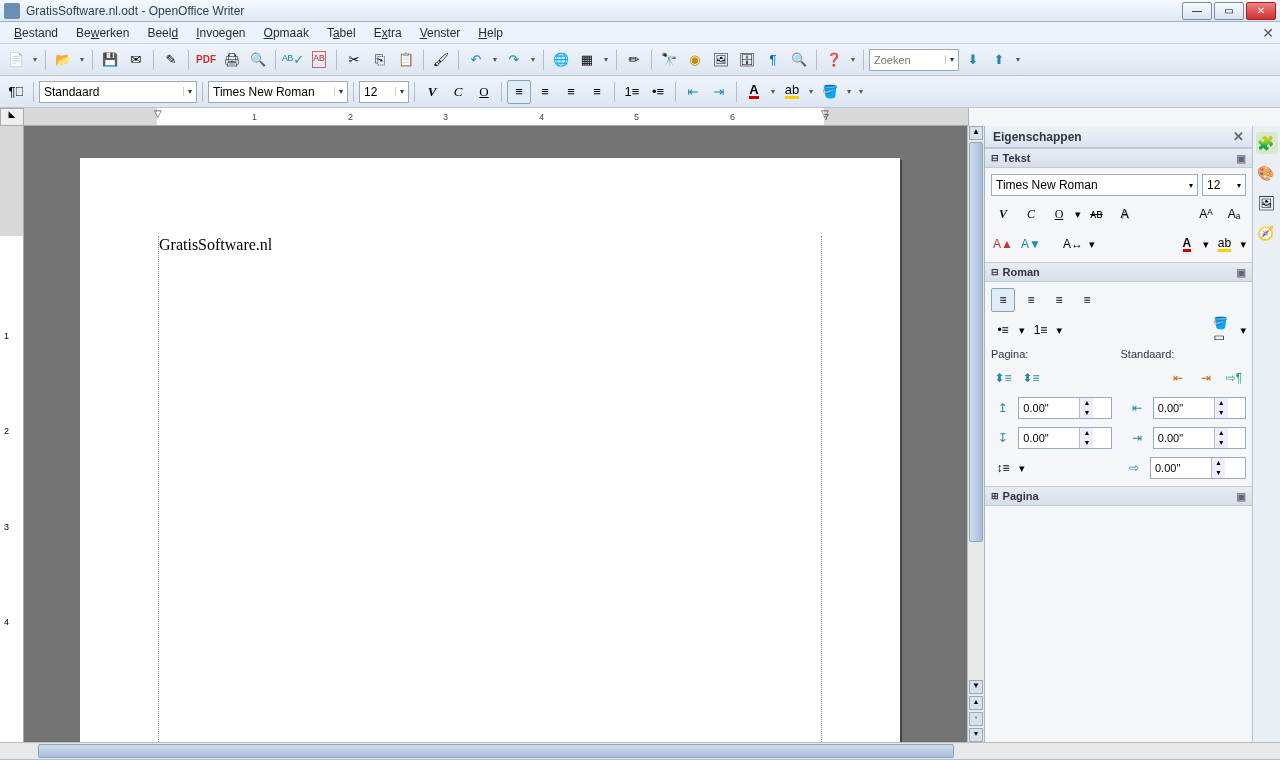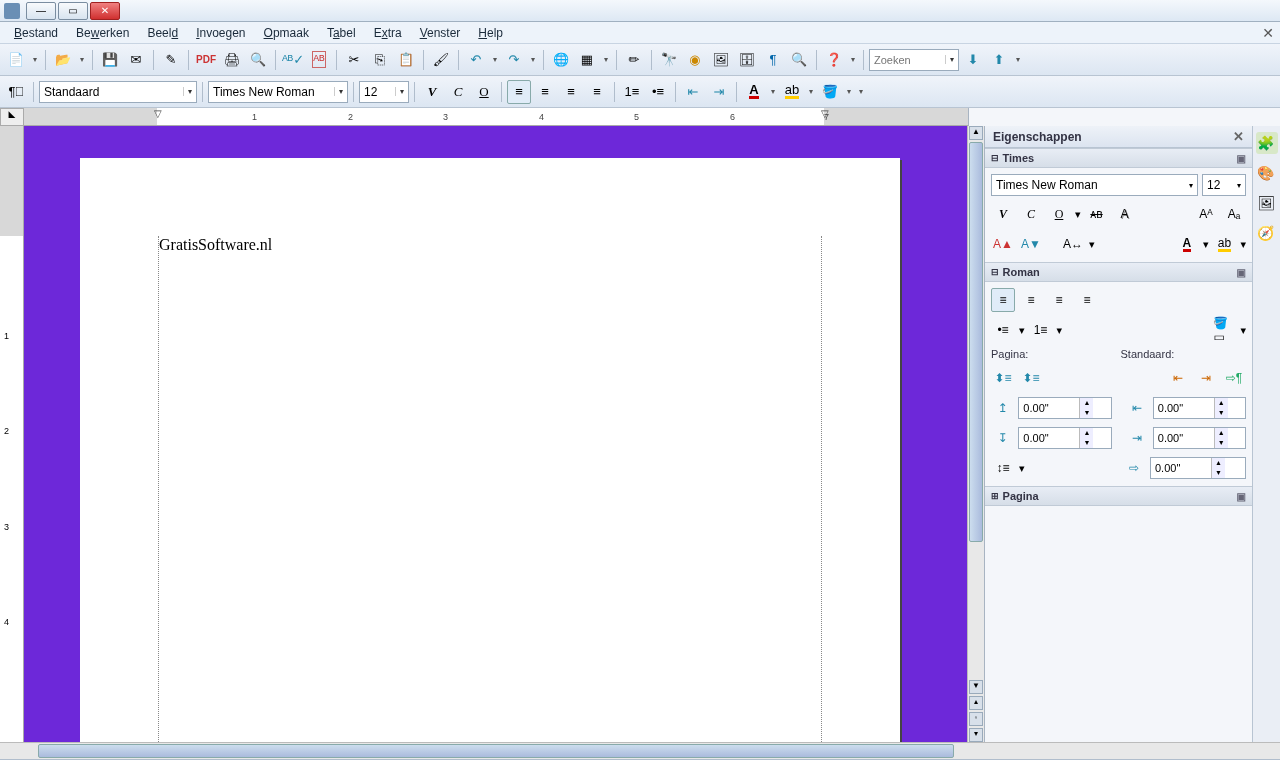--- a/index.html
+++ b/index.html
@@ -36,21 +36,21 @@
 
 
 .ruler-h { height: 18px; background: #fff; border-bottom: 1px solid #aaa; position: relative; margin-left: 24px; margin-right: 312px; font-size: 9px; color: #444; overflow: hidden; }
 .ruler-h .shade { position: absolute; top: 0; bottom: 0; background: #d8d8d8; }
 .ruler-h .tick { position: absolute; top: 4px; }
 
 
 .main-area { display: flex; height: calc(760px - 22px - 22px - 32px - 32px - 18px - 18px); }
 .ruler-v { width: 24px; background: #fff; border-right: 1px solid #aaa; position: relative; }
 .ruler-v .shade { position: absolute; left: 0; right: 0; background: #d8d8d8; }
-.doc-viewport { flex: 1; background: #6d28d9; overflow: hidden; position: relative; }
+.doc-viewport { flex: 1; background: #737373; overflow: hidden; position: relative; }
 .page { position: absolute; left: 56px; top: 32px; width: 820px; height: 1060px; background: #fff; box-shadow: 2px 2px 0 #444; }
 .page .margin-box { position: absolute; left: 78px; top: 78px; right: 78px; bottom: 78px; border: 1px dotted #888; border-top: none; }
 .page .doc-text { position: absolute; left: 79px; top: 78px; font-family: "Times New Roman", serif; font-size: 16px; color: #000; }
 .vscroll { width: 17px; background: #e8e8e8; border-left: 1px solid #bbb; position: relative; }
 .vscroll .thumb { position: absolute; left: 1px; right: 1px; top: 16px; height: 400px; background: linear-gradient(90deg,#cde,#abd); border: 1px solid #8aa; border-radius: 2px; }
 .vscroll .nav-btn { position: absolute; left: 1px; right: 1px; height: 14px; background: #d8e0ea; border: 1px solid #9ab; font-size: 8px; text-align: center; }
 
 
 .sidebar { width: 268px; background: #f4f6fa; border-left: 1px solid #a8b4c2; display: flex; flex-direction: column; }
 .sidebar-header { height: 22px; background: linear-gradient(#eef2f8,#dce4f0); border-bottom: 1px solid #b8c4d2; display: flex; align-items: center; padding: 0 8px; font-size: 12px; font-weight: bold; color: #334; }
@@ -88,20 +88,21 @@
 .italic { font-style: italic; font-family: Georgia, serif; }
 .under { text-decoration: underline; font-family: Georgia, serif; }
 .color-a { border-bottom: 3px solid #c00; line-height: 12px; font-weight: bold; }
 .color-hl { border-bottom: 3px solid #fc0; line-height: 12px; }
 </style>
 </head>
 <body>
 
 <div class="titlebar">
   <div class="doc-icon"></div>
+  <div class="title">GratisSoftware.nl.odt - OpenOffice Writer</div>
   <div class="win-btns">
     <div class="win-btn">—</div>
     <div class="win-btn">▭</div>
     <div class="win-btn close">✕</div>
   </div>
 </div>
 
 <div class="menubar">
   <div class="menu-item"><u>B</u><span>estand</span></div>
   <div class="menu-item">Be<u>w</u>erken</div>
@@ -334,21 +335,21 @@
   </div>
 
   <div class="sidebar">
     <div class="sidebar-header">
       <span>Eigenschappen</span>
       <span class="close-x">✕</span>
     </div>
 
     <div class="panel-title">
       <span class="exp">⊟</span>
-        <span>Times</span>
+        <span>Tekst</span>
         <span class="more">▣</span>
     </div>
     <div class="panel-body">
       <div class="panel-row">
         <div class="sb-combo" style="flex:3">
             <span>Times New Roman</span>
             <span class="arrow">▾</span>
           </div>
         <div class="sb-combo" style="flex:0 0 44px">
             <span>12</span>

